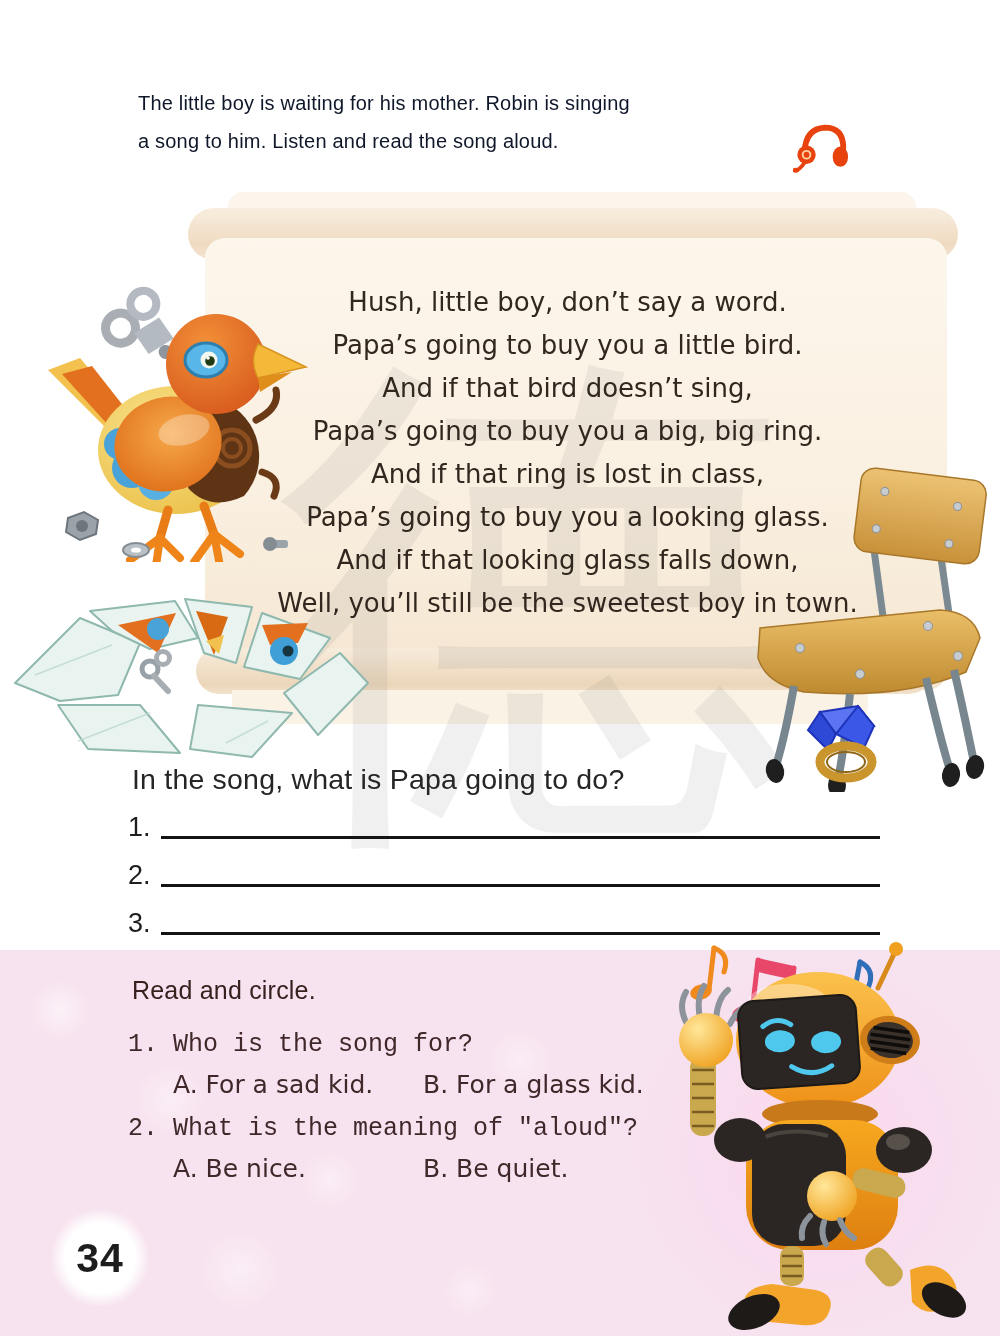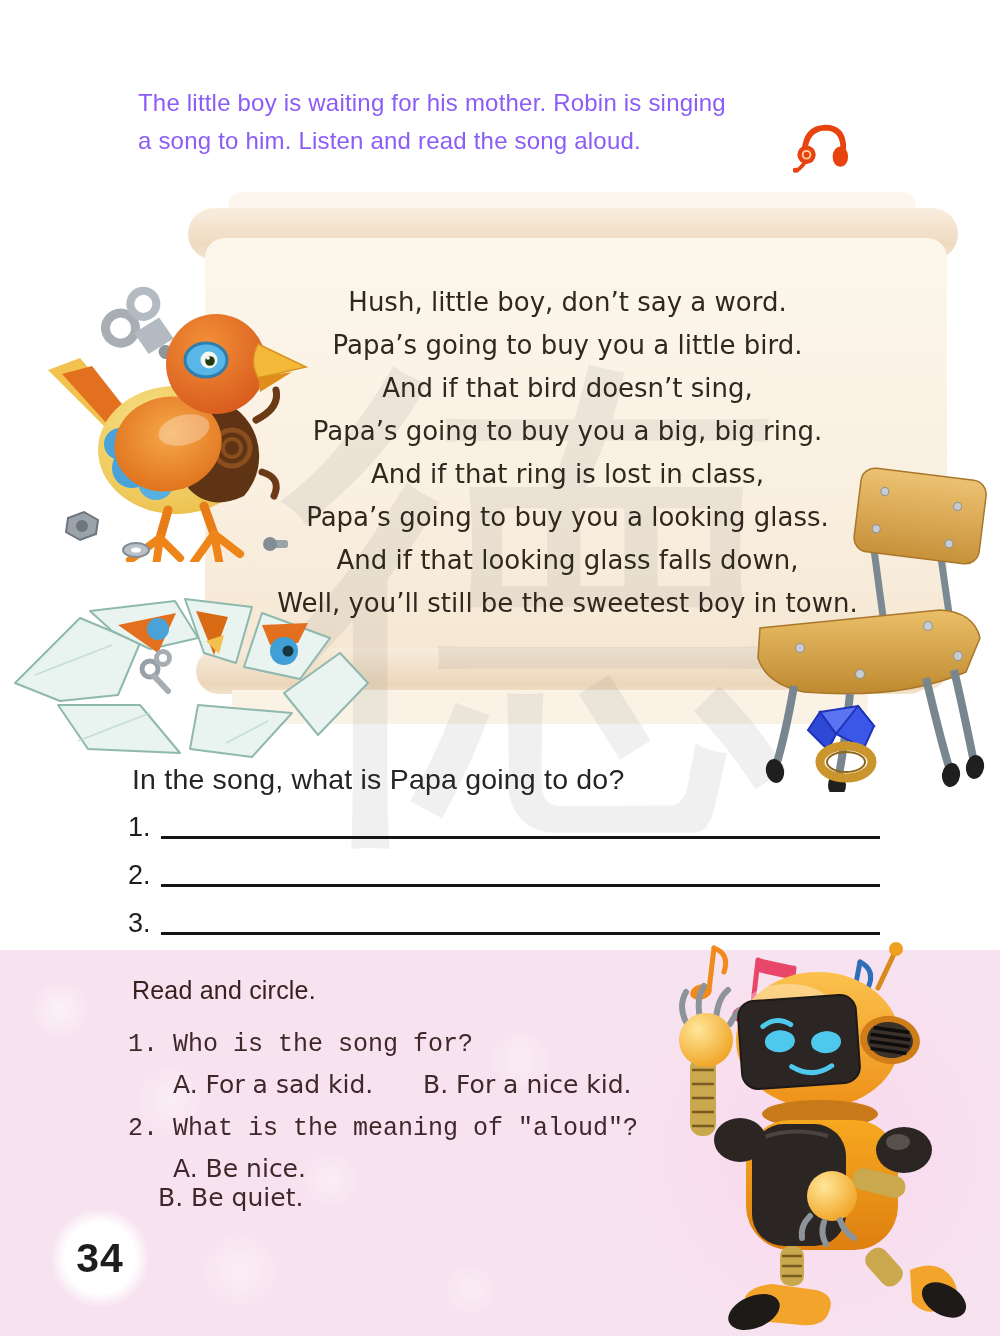--- a/index.html
+++ b/index.html
@@ -1,21 +1,21 @@
 <!DOCTYPE html>
 <html><head>
 <meta charset="utf-8">
 <style>
   html,body{margin:0;padding:0;background:#e9e9e9;}
   #page{position:relative;width:1000px;height:1336px;background:#ffffff;overflow:hidden;
         font-family:"Liberation Sans",sans-serif;}
 
   
   .intro{position:absolute;left:138px;top:84px;width:790px;
-         font-size:24px;line-height:38px;color:#8b5cf6;letter-spacing:.2px;}
+         font-size:20px;line-height:38px;color:#0f172a;letter-spacing:.2px;}
   .intro span{display:block;}
   .headset{position:absolute;left:793px;top:120px;width:58px;height:56px;}
 
   
   .scroll-cap{position:absolute;left:228px;top:192px;width:688px;height:30px;border-radius:15px;
               background:#fbf5ec;}
   .scroll-top-roll{position:absolute;left:188px;top:208px;width:770px;height:52px;border-radius:26px;
               background:linear-gradient(180deg,#f8eedf 0%,#efdac0 70%,#f4e5d2 100%);}
   .scroll-body{position:absolute;left:205px;top:238px;width:742px;height:452px;border-radius:20px;
               background:linear-gradient(180deg,#fcf6ec 0%,#faf0e1 55%,#f4e5d0 100%);}
@@ -51,21 +51,21 @@
         radial-gradient(circle 62px at 240px 320px,rgba(255,255,255,.42), rgba(255,255,255,0) 70%),
         radial-gradient(circle 42px at 470px 340px,rgba(255,255,255,.38), rgba(255,255,255,0) 70%),
         radial-gradient(circle 260px at 820px 200px,rgba(250,215,238,.9), rgba(250,215,238,0) 75%),
         #f7e2ef;}
 
   .rc-heading{position:absolute;left:132px;top:976px;font-size:25px;color:#38201f;letter-spacing:.2px;}
   .rc-q{position:absolute;font-family:Liberation Mono, monospace;font-size:25px;color:#40282a;white-space:nowrap;}
   #rcq1{left:128px;top:1030px;} #rcq2{left:128px;top:1114px;}
   .rc-opts{position:absolute;left:158px;width:560px;display:flex;
            font-family:"DejaVu Sans",sans-serif;font-size:25px;color:#40282a;}
-  #rcopts1{top:1070px;} #rcopts2{top:1154px;flex-direction:column;}
+  #rcopts1{top:1070px;} #rcopts2{top:1154px;}
   .opt-a{width:250px;white-space:nowrap;margin-left:15px;}
   .opt-b{white-space:nowrap;}
   .opt-label{margin-right:8px;}
 
   
   .bird-svg{position:absolute;left:18px;top:272px;width:300px;height:290px;}
   .mirror-svg{position:absolute;left:0px;top:583px;width:400px;height:200px;}
   .chair-svg{position:absolute;left:742px;top:462px;width:250px;height:330px;}
   .robot-svg{position:absolute;left:628px;top:928px;width:372px;height:404px;}
 
@@ -276,21 +276,21 @@
 
   <div class="rc-q" id="rcq1">
     <span>1.</span>
     <span>Who is the song for?</span>
   </div>
   <div class="rc-opts" id="rcopts1">
     <div class="opt-a">
       <span class="opt-label">A.</span><span>For a sad kid.</span>
     </div>
     <div class="opt-b">
-      <span class="opt-label">B.</span><span>For a nice kid.</span>
+      <span class="opt-label">B.</span><span>For a glass kid.</span>
     </div>
   </div>
 
   <div class="rc-q" id="rcq2">
     <span>2.</span>
     <span>What is the meaning of "aloud"?</span>
   </div>
   <div class="rc-opts" id="rcopts2">
     <div class="opt-a">
       <span class="opt-label">A.</span><span>Be nice.</span>

